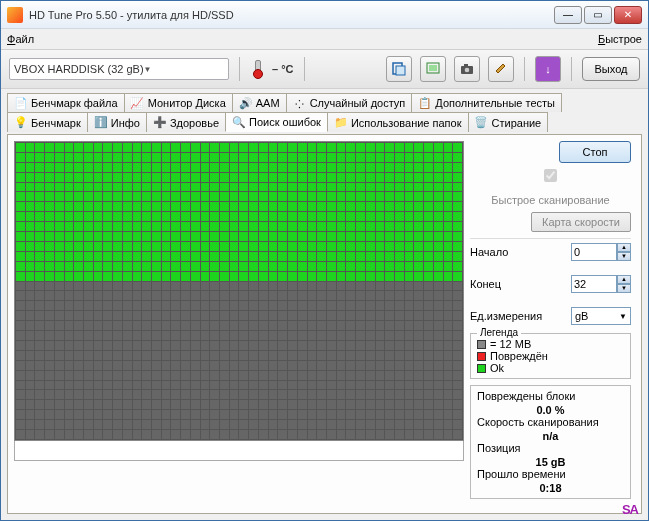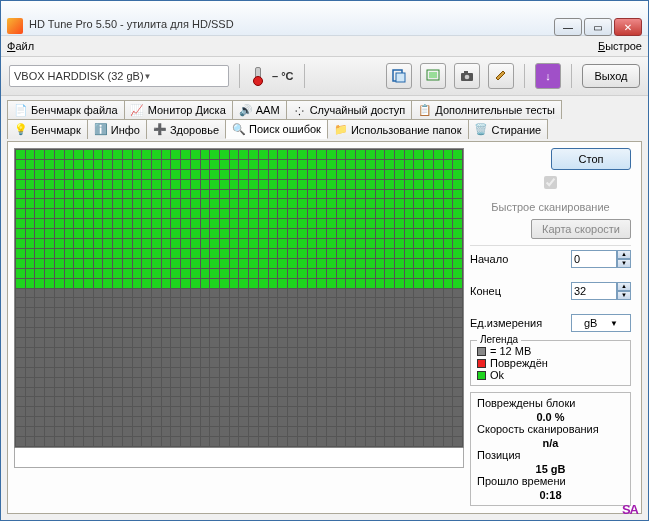--- a/index.html
+++ b/index.html
@@ -1,18 +1,18 @@
 <!DOCTYPE html>
 <html><head>
 <meta charset="utf-8">
 <style>
 * { box-sizing: border-box; margin: 0; padding: 0; font-family: "Segoe UI", Tahoma, sans-serif; font-size: 11px; }
 body { background: #e8e8e8; }
 .window { width: 649px; height: 521px; background: #f0f0f0; border: 1px solid #3a6ea5; display: flex; flex-direction: column; position: relative; }
-.titlebar { height: 28px; background: linear-gradient(#fdfefe, #e6eef7); display: flex; padding: 17px 6px; border-bottom: 1px solid #d0d8e0; }
+.titlebar { height: 28px; background: linear-gradient(#fdfefe, #e6eef7); display: flex; align-items: center; padding: 4px 6px; border-bottom: 1px solid #d0d8e0; }
 .app-icon { width: 16px; height: 16px; background: linear-gradient(135deg,#f7b733,#fc4a1a); border-radius: 2px; margin-right: 6px; }
 .title { color: #333; flex: 1; }
 .win-btns { display: flex; gap: 2px; }
 .win-btn { width: 28px; height: 18px; border: 1px solid #8a8a8a; border-radius: 3px; background: linear-gradient(#f4f7fb,#d9e3ee); display: flex; align-items: center; justify-content: center; font-size: 10px; cursor: pointer; }
 .win-btn.close { background: linear-gradient(#e88,#c43c35); color: #fff; border-color: #933; }
 .menubar { height: 20px; display: flex; align-items: center; padding: 0 6px; gap: 12px; background: #f0f0f0; justify-content: space-between; }
 .menu-item { text-decoration: underline; text-decoration-color: transparent; cursor: pointer; }
 .menu-item::first-letter { text-decoration: underline; }
 .toolbar { height: 40px; border-top: 1px solid #d0d0d0; border-bottom: 1px solid #d0d0d0; background: linear-gradient(#f6f6f6,#e4e4e4); display: flex; align-items: center; padding: 0 8px; gap: 8px; }
 .drive-select { width: 220px; height: 22px; border: 1px solid #abadb3; background: #fff; border-radius: 2px; display: flex; align-items: center; padding: 0 4px; font-size: 11px; color: #333; justify-content: flex-start; }
@@ -36,33 +36,33 @@
 
 .content { flex: 1; background: #fdfdfd; border: 1px solid #aca899; margin: 0 6px 6px; padding: 6px; display: flex; gap: 6px; position: relative; }
 .blockmap { width: 450px; display: flex; flex-direction: column; }
 .grid-wrap { border: 1px solid #888; background: #555; height: 300px; display: flex; flex-direction: column; }
 .grid { flex: 1; display: grid; grid-template-columns: repeat(46, 1fr); grid-auto-rows: 1fr; gap: 1px; padding: 1px; background: #555; }
 .cell { background: #666; }
 .cell.ok { background: #1fd41f; }
 .slider-area { height: 20px; background: #fff; border: 1px solid #aaa; border-top: none; position: relative; }
 
 .side { flex: 1; display: flex; flex-direction: column; gap: 6px; align-items: flex-end; padding-right: 4px; }
-.stop-btn { width: 80px; height: 22px; border: 1px solid #3a6ea5; border-radius: 3px; background: linear-gradient(#eaf3fb,#cde3f5); cursor: pointer; font-size: 11px; }
+.stop-btn { width: 72px; height: 22px; border: 1px solid #3a6ea5; border-radius: 3px; background: linear-gradient(#eaf3fb,#cde3f5); cursor: pointer; font-size: 11px; }
 .cb-row { display: flex; align-items: center; gap: 12px; color: #888; width: 100%; flex-direction: column; }
 .cb-row input { accent-color: #888; }
 .gray-btn { width: 100px; height: 20px; border: 1px solid #999; border-radius: 2px; background: linear-gradient(#f3f3f3,#e3e3e3); color: #888; cursor: pointer; font-size: 11px; }
 
 .param-group { width: 100%; border-top: 1px solid #ddd; padding-top: 4px; display: flex; flex-direction: column; gap: 14px; }
 .param-row { display: flex; align-items: center; justify-content: space-between; }
 .param-row .lbl { color: #000; }
 .spinner { display: flex; }
 .spinner input { width: 46px; height: 18px; border: 1px solid #7b9ebd; padding: 0 2px; font-size: 11px; }
 .spin-btns { display: flex; flex-direction: column; }
 .spin-btns button { width: 14px; height: 9px; border: 1px solid #7b9ebd; background: linear-gradient(#e6eef7,#c8d8ea); font-size: 6px; line-height: 5px; padding: 0; cursor: pointer; }
-.unit-select { width: 60px; height: 18px; border: 1px solid #7b9ebd; background: #fff; font-size: 11px; display: flex; align-items: center; justify-content: space-between; padding: 0 12px; }
+.unit-select { width: 60px; height: 18px; border: 1px solid #7b9ebd; background: #fff; font-size: 11px; display: flex; align-items: center; justify-content: space-between; padding: 0 3px; }
 
 .legend-box { width: 100%; border: 1px solid #bbb; padding: 4px 6px; position: relative; margin-top: 2px; }
 .legend-title { position: absolute; top: -7px; left: 6px; background: #fdfdfd; padding: 0 3px; font-size: 10px; color: #000; }
 .legend-row { display: flex; align-items: center; gap: 4px; font-size: 10px; }
 .sq { width: 9px; height: 9px; border: 1px solid #333; }
 .sq.gray { background: #888; }
 .sq.green { background: #1fd41f; }
 .sq.red { background: #e22; }
 
 .stats-box { width: 100%; border: 1px solid #bbb; padding: 4px 6px; font-size: 10px; }

